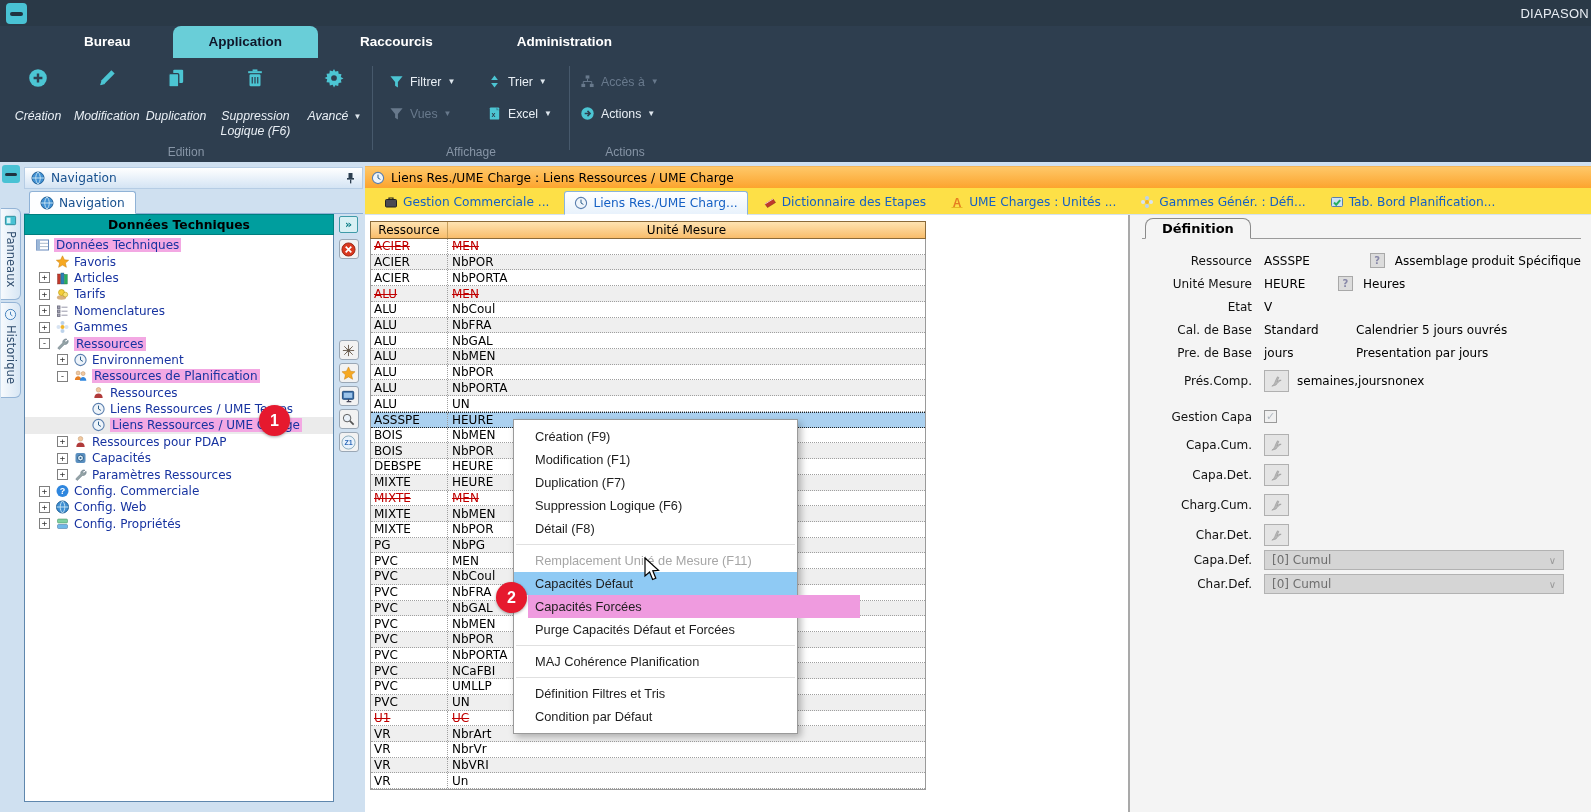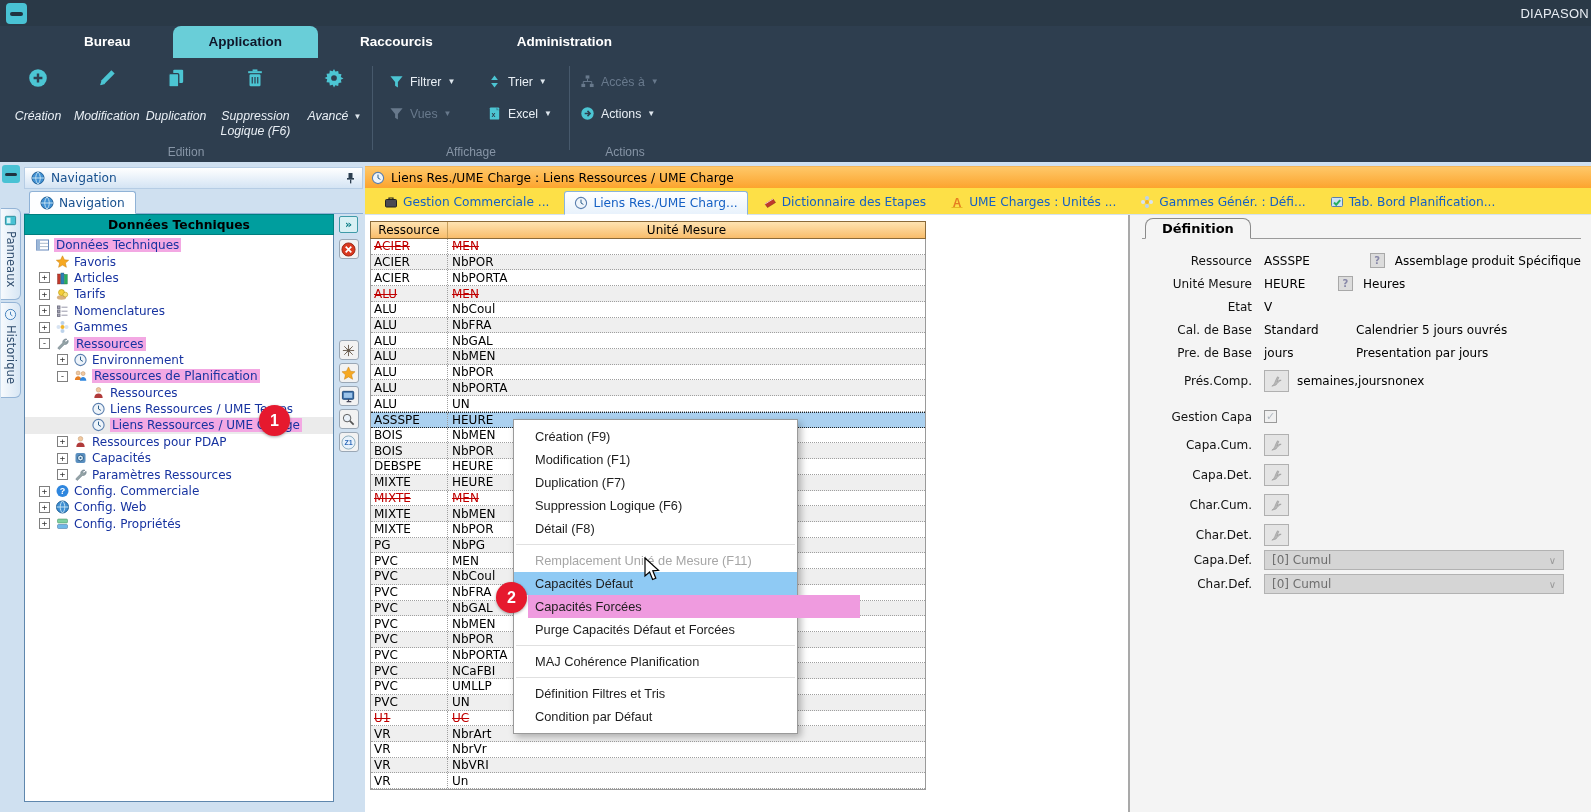--- a/index.html
+++ b/index.html
@@ -931,21 +931,21 @@
                 <div class="dlabel">Capa.Det.</div>
                 <div class="handbtn">
                   <span style="width: 15px; height: 15px;">
                     <svg viewBox="0 0 16 16" style="width: 100%; height: 100%; display: block;">
                       <path d="M3 13c2-1 3-3 4-6l2-4 1.5.7-2 4.5c2-1.5 3.5-2 4.5-1.5-2 .8-4 2.8-5.5 5z" fill="#b8b8b8" stroke="#8a8a8a" stroke-width=".5"></path>
                     </svg>
                   </span>
                 </div>
               </div>
               <div class="drow mt4">
-                <div class="dlabel">Char.Cum.</div>
+                <div class="dlabel">Charg.Cum.</div>
                 <div class="handbtn">
                   <span style="width: 15px; height: 15px;">
                     <svg viewBox="0 0 16 16" style="width: 100%; height: 100%; display: block;">
                       <path d="M3 13c2-1 3-3 4-6l2-4 1.5.7-2 4.5c2-1.5 3.5-2 4.5-1.5-2 .8-4 2.8-5.5 5z" fill="#b8b8b8" stroke="#8a8a8a" stroke-width=".5"></path>
                     </svg>
                   </span>
                 </div>
               </div>
               <div class="drow mt4">
                 <div class="dlabel">Char.Det.</div>

